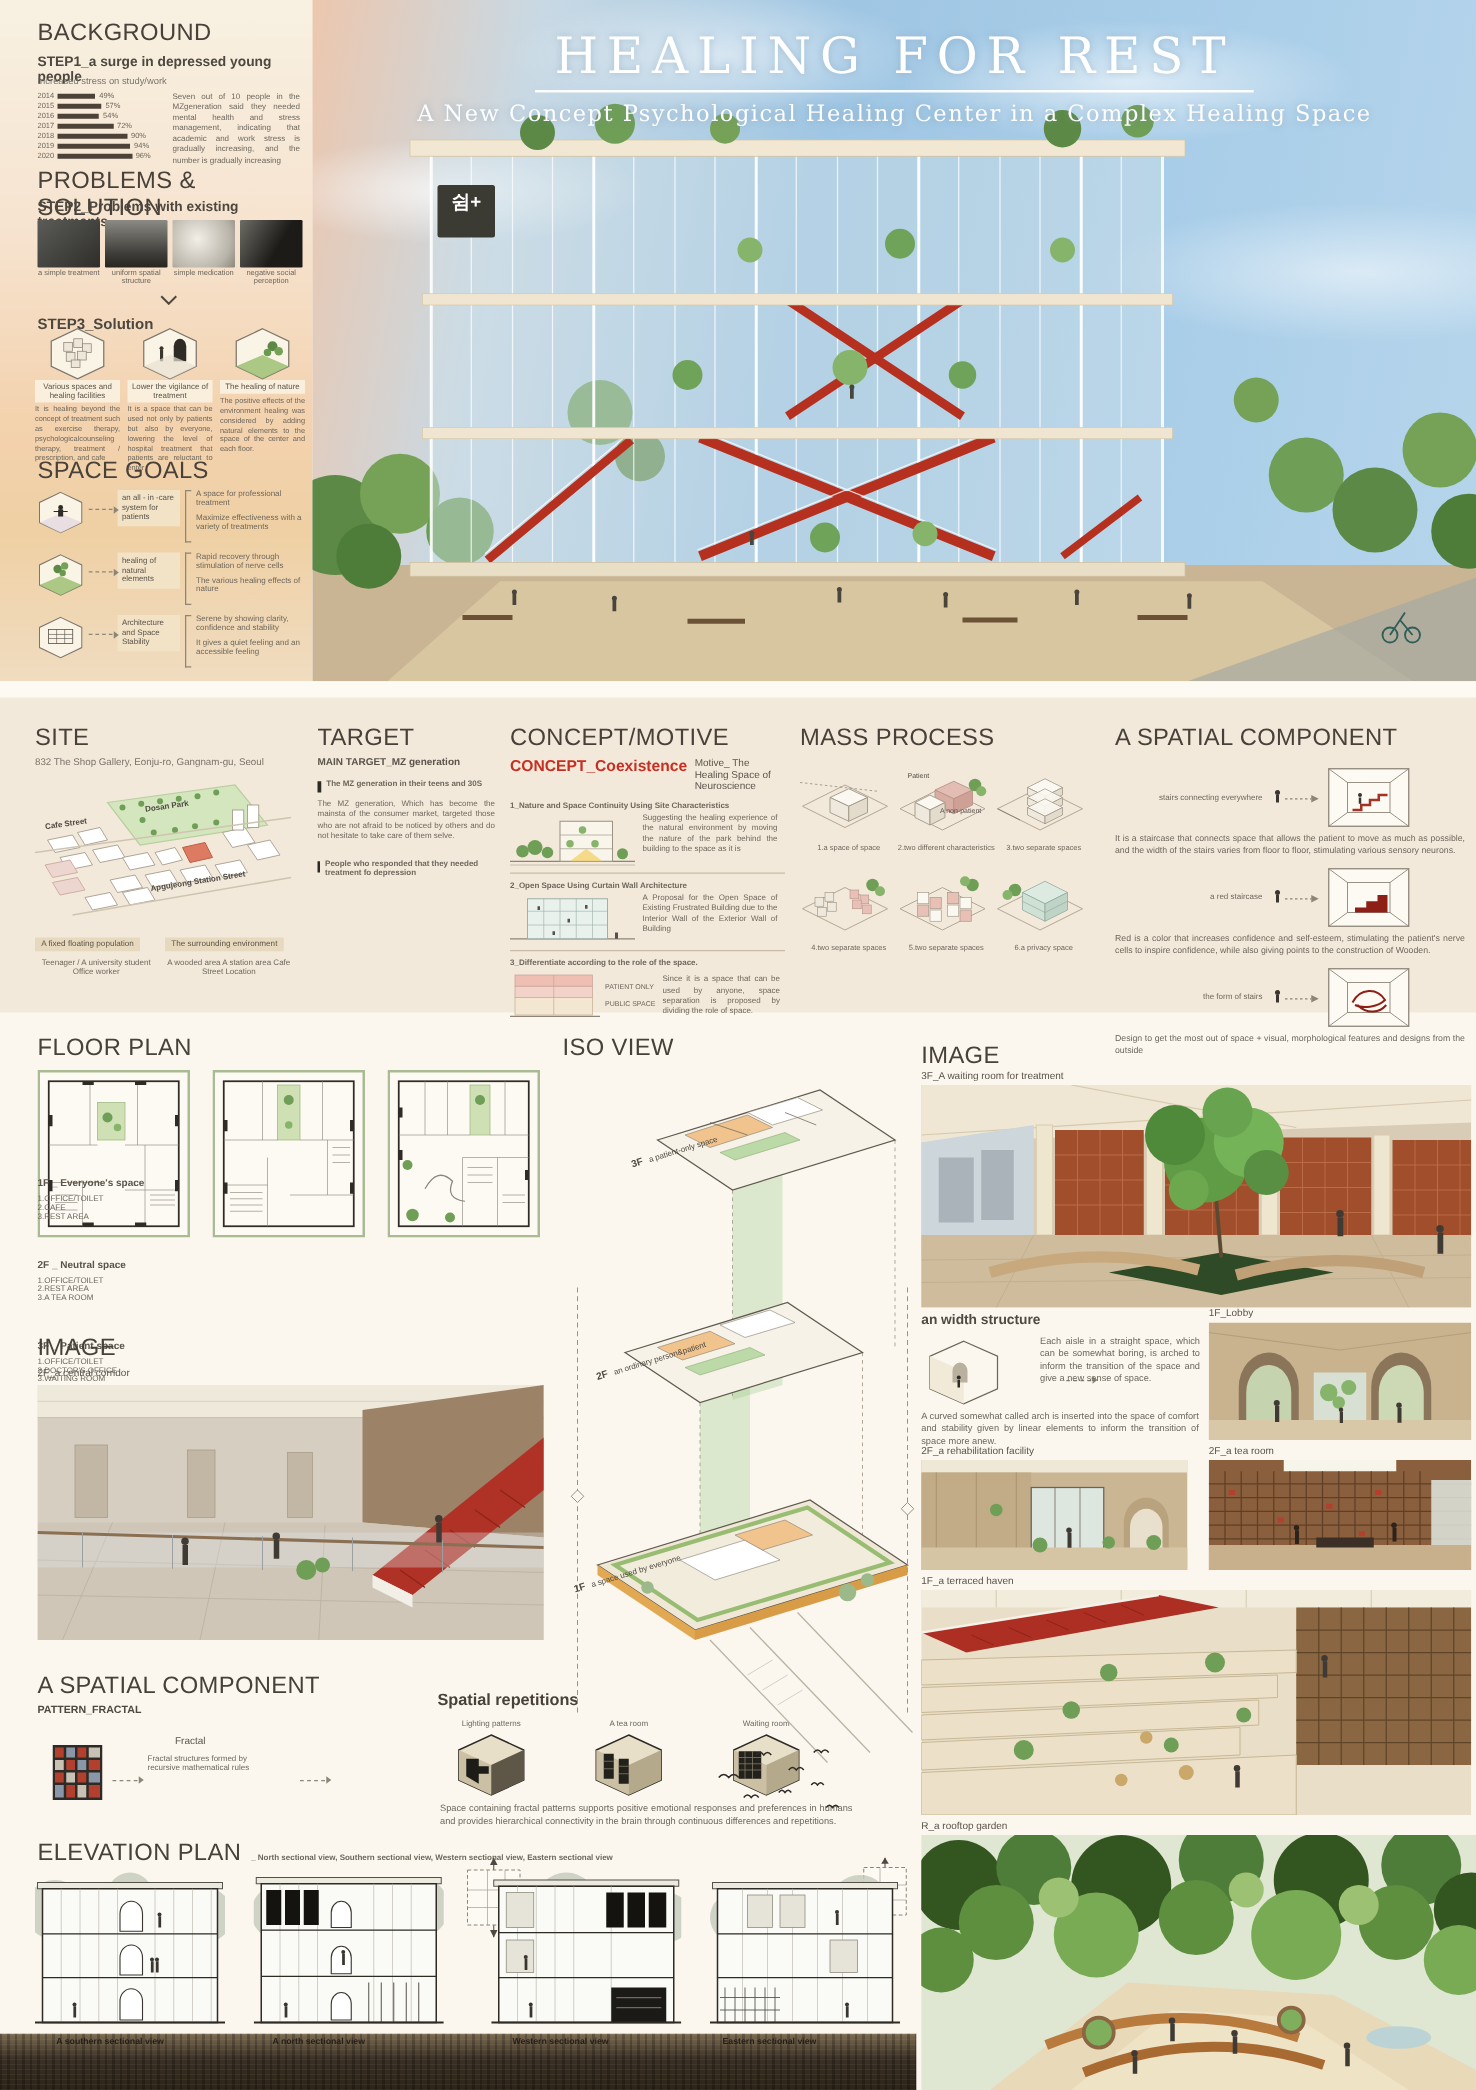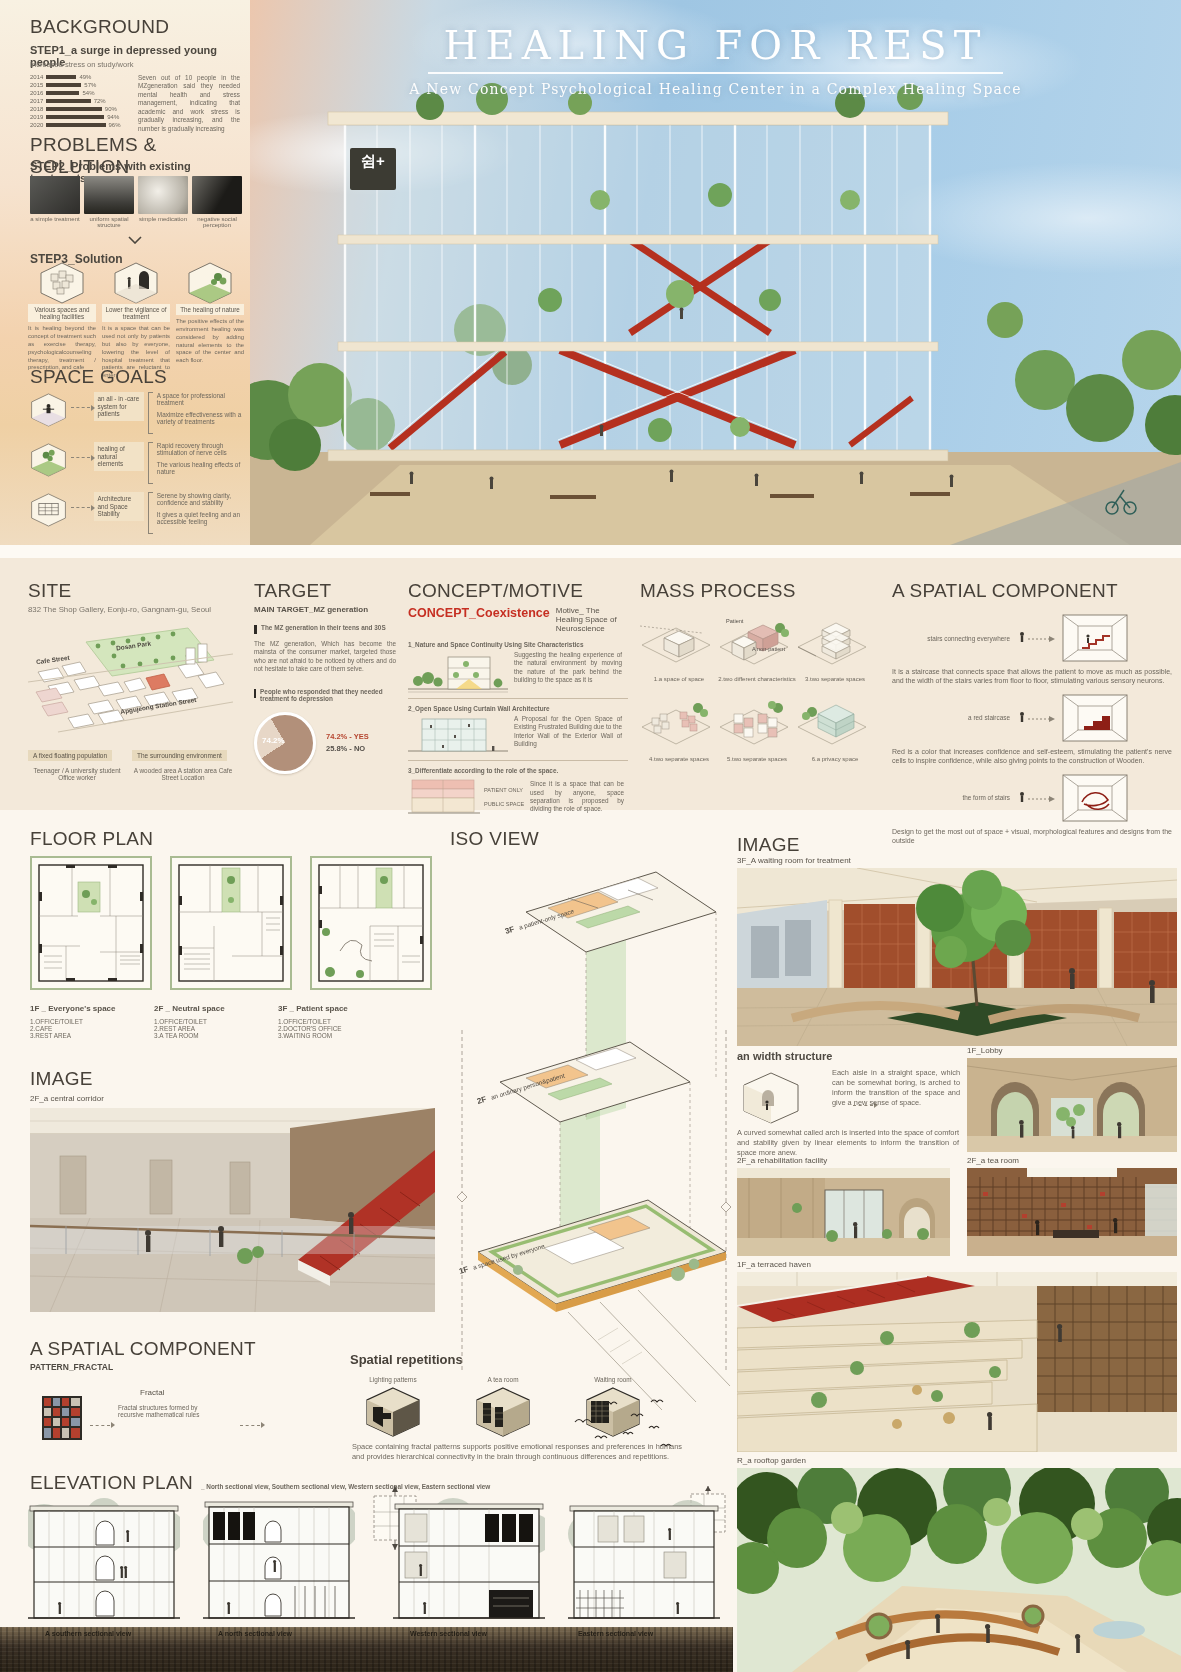--- a/index.html
+++ b/index.html
@@ -32,21 +32,21 @@
   .hero{left:250px;top:0;width:931px;height:545px;
     background:linear-gradient(100deg,#ecc7ae 0%,#c8d9e4 18%,#9fc6e3 42%,#a8cde8 68%,#b6d5eb 100%);}
   .clouds{left:0;top:0;width:100%;height:100%;
     background:
      radial-gradient(ellipse 220px 60px at 12% 28%,rgba(255,255,255,.75),transparent 70%),
      radial-gradient(ellipse 260px 70px at 70% 12%,rgba(255,255,255,.6),transparent 70%),
      radial-gradient(ellipse 300px 80px at 90% 40%,rgba(255,255,255,.55),transparent 70%),
      radial-gradient(ellipse 240px 70px at 35% 8%,rgba(255,255,255,.5),transparent 70%);}
   .hero-title{font-family:"DejaVu Serif",serif;color:#ffffff;font-size:40px;letter-spacing:7px;text-shadow:0 0 6px rgba(120,150,180,.45);text-align:center;}
   .hero-rule{height:2px;background:rgba(255,255,255,.92);width:575px;margin:4px auto 7px auto;}
-  .hero-sub{font-family:"DejaVu Serif",serif;color:#fdfdfd;font-size:14px;letter-spacing:1.2px;text-shadow:0 0 5px rgba(120,150,180,.5);}
+  .hero-sub{font-family:"DejaVu Serif",serif;color:#fdfdfd;font-size:18px;letter-spacing:1.2px;text-shadow:0 0 5px rgba(120,150,180,.5);}
   
   .band{left:0;top:558px;width:1181px;height:252px;background:#f3e9da;}
   .gapstrip{left:0;top:545px;width:1181px;height:13px;background:#fdfaf4;}
   .tagpill{background:#e7d9bd;padding:2px 5px;font-size:6.5px;color:#5a5348;display:inline-block;}
   .pie{width:56px;height:56px;border-radius:50%;border:3px solid #fff;box-shadow:0 1px 2px rgba(90,70,50,.25);}
   .redlabel{color:#c62f22;font-weight:700;font-size:12.5px;}
   .hr{border-top:1px solid #c9bba6;}
   
   .soil{left:0;top:1627px;width:733px;height:45px;
     background:
@@ -446,30 +446,20 @@
     <div class="cap2 bold" style="margin-top:3px;">MAIN TARGET_MZ generation</div>
     <div style="display:flex;gap:4px;margin-top:10px;">
       <span style="width:3px;height:9px;background:#2e2b26;display:inline-block;margin-top:1px;"></span>
       <span class="tiny2 bold">The MZ generation in their teens and 30S</span>
     </div>
     <div class="p" style="margin-top:6px;">The MZ generation, Which has become the mainsta of the consumer market, targeted those who are not afraid to be noticed by others and do not hesitate to take care of them selve.</div>
     <div style="display:flex;gap:4px;margin-top:14px;">
       <span style="width:3px;height:9px;background:#2e2b26;display:inline-block;margin-top:1px;"></span>
       <span class="tiny2 bold">People who responded that they needed treatment fo depression</span>
     </div>
-    <div style="display:flex;align-items:center;gap:10px;margin-top:10px;">
-      <div style="position:relative;">
-        <div class="pie" style="background: conic-gradient(from -30deg, rgb(178, 144, 122) 0deg, rgb(178, 144, 122) 74.2%, rgb(231, 215, 199) 0deg, rgb(231, 215, 199) 100%);"></div>
-        <div class="abs" style="left:8px;top:24px;color:#fff;font-size:8px;font-weight:700;">74.2%</div>
-      </div>
-      <div>
-        <div style="font-size:7.5px;color:#b5452f;font-weight:700;">74.2% - YES</div>
-        <div style="font-size:7.5px;color:#55504a;font-weight:700;margin-top:3px;">25.8% - NO</div>
-      </div>
-    </div>
   </div>
 
   
   <div class="abs" style="left:408px;top:580px;width:220px;">
     <div class="h1">CONCEPT/MOTIVE</div>
     <div style="display:flex;gap:6px;margin-top:4px;align-items:flex-start;">
       <span class="redlabel">CONCEPT_Coexistence</span>
       <span class="cap2" style="width:92px;">Motive_ The Healing Space of Neuroscience</span>
     </div>
     <div class="tiny2 bold" style="margin-top:8px;">1_Nature and Space Continuity Using Site Characteristics</div>
@@ -812,21 +802,21 @@
         <line x1="92" y1="100" x2="110" y2="100"></line>
           <line x1="92" y1="106" x2="110" y2="106"></line>
       </g>
       <g fill="#2f2b26">
           <rect x="9" y="30" width="3" height="8"></rect>
           <rect x="9" y="64" width="3" height="8"></rect>
           <rect x="110" y="80" width="3" height="8"></rect>
         </g>
     </svg>
   </div>
-  <div class="abs" style="left:30px;top:1004px;display:flex;gap:2px;">
+  <div class="abs" style="left:30px;top:942px;display:flex;gap:30px;flex-direction:column;">
     <div style="width:122px;">
       <div class="cap2 bold">1F _ Everyone's space</div>
       <div class="tiny2" style="margin-top:5px;">1.OFFICE/TOILET</div>
       <div class="tiny2">2.CAFE</div>
       <div class="tiny2">3.REST AREA</div>
     </div>
     <div style="width:122px;">
       <div class="cap2 bold">2F _ Neutral space</div>
       <div class="tiny2" style="margin-top:5px;">1.OFFICE/TOILET</div>
       <div class="tiny2">2.REST AREA</div>

